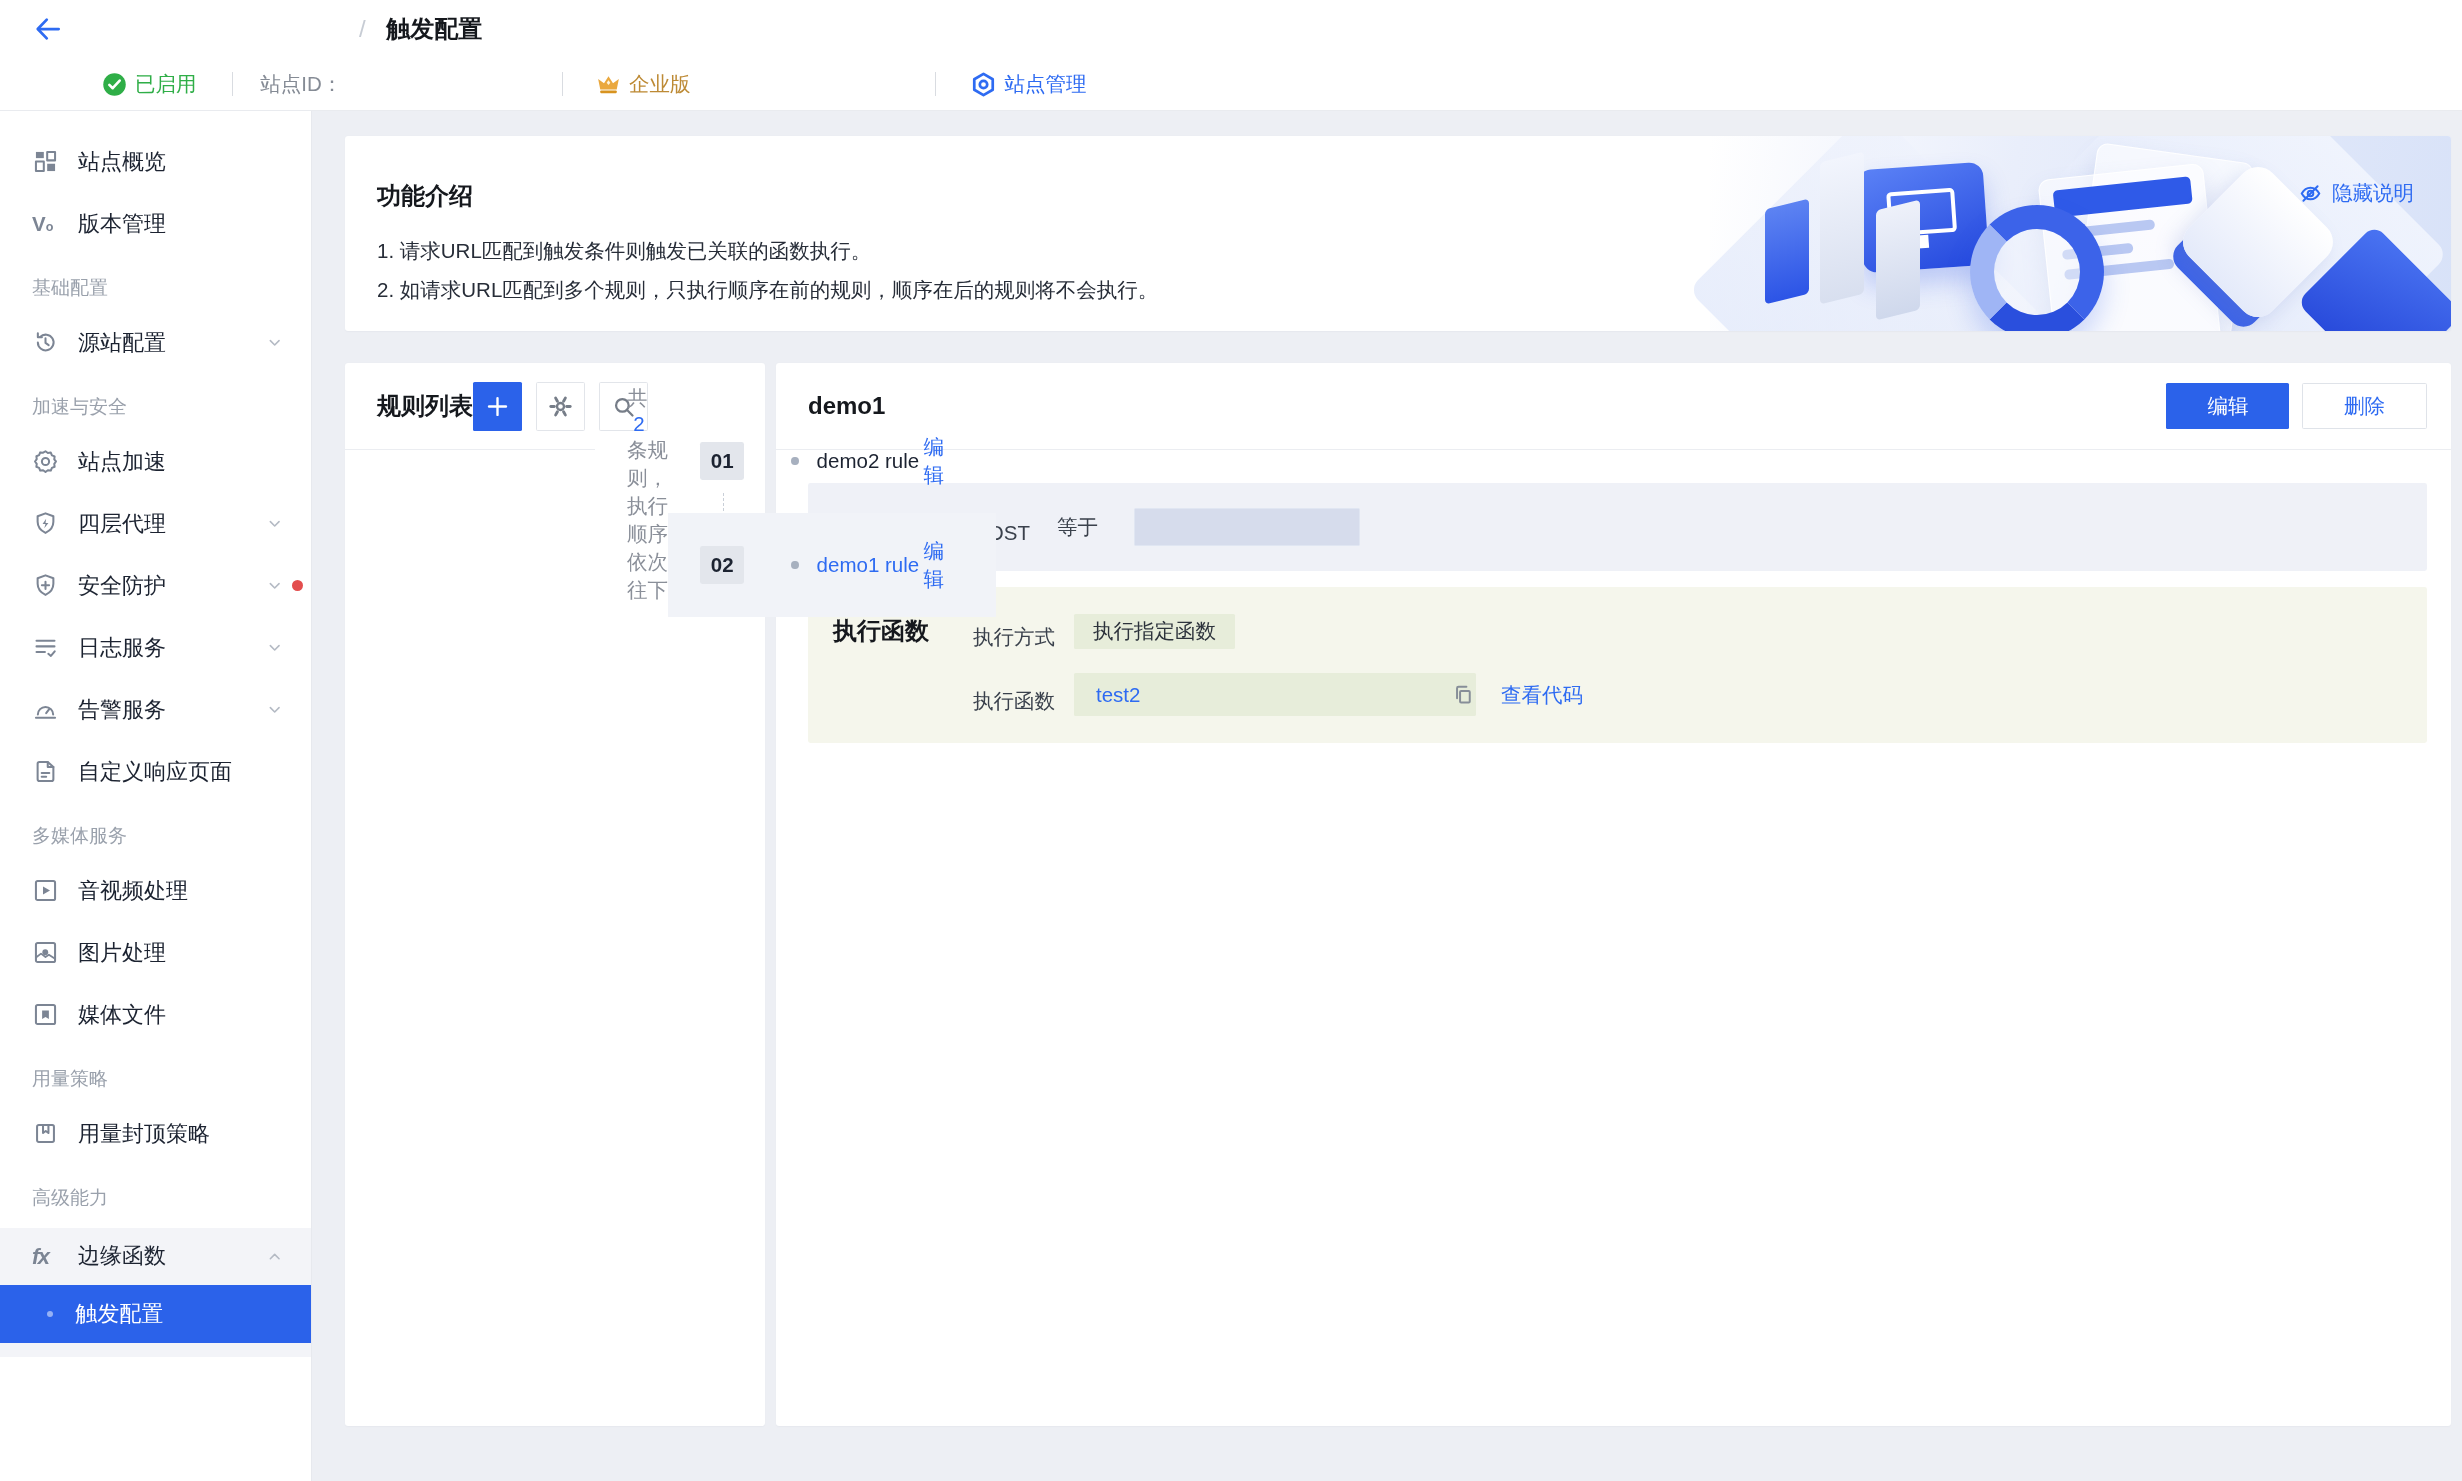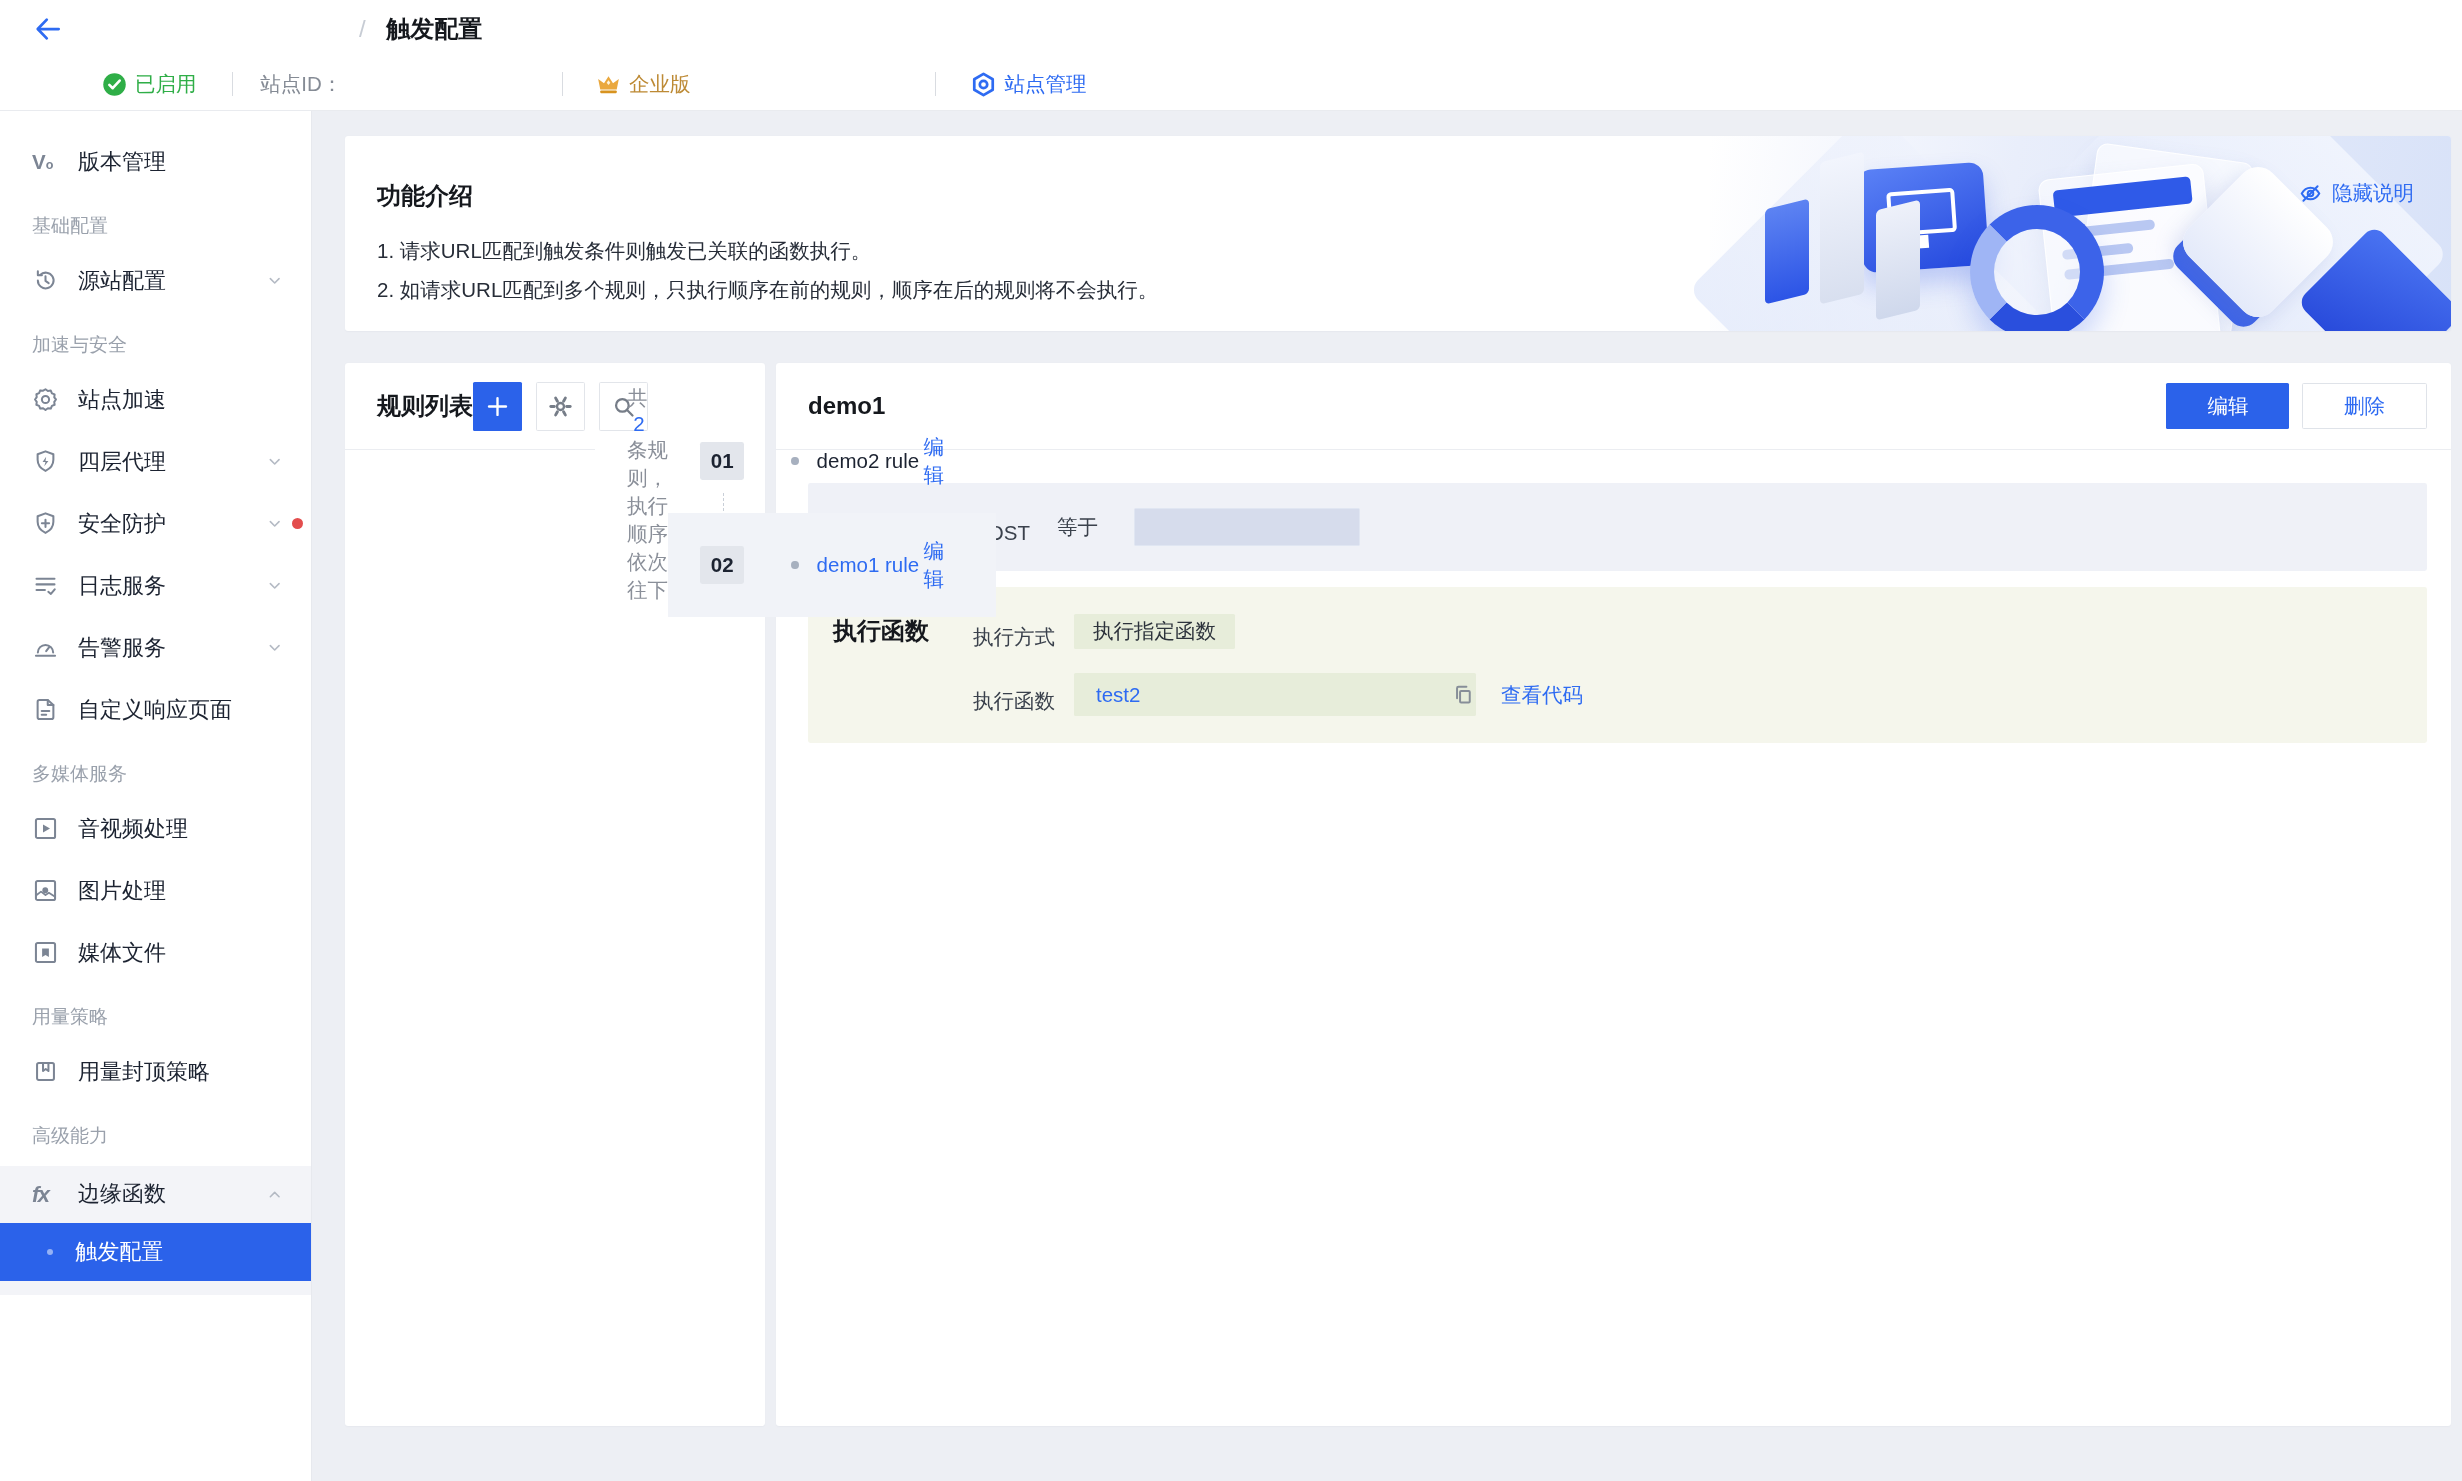--- a/index.html
+++ b/index.html
@@ -205,20 +205,31 @@
           <path d="M12 2.6l8.2 4.7v9.4L12 21.4l-8.2-4.7V7.3z" fill="none" stroke="#2e6bf2" stroke-width="2.4" stroke-linejoin="round"></path>
           <circle cx="12" cy="12" r="3.3" fill="none" stroke="#2e6bf2" stroke-width="2.4"></circle>
         </svg>
     </span>
     <span>站点管理</span>
   </div>
 </div>
 
 <div class="sidebar">
   <div id="sidebar-items">
+      <div class="side-item">
+        <span class="s-icon">
+          <svg viewBox="0 0 24 24" fill="none" stroke="#7c8594" stroke-width="1.8" stroke-linecap="round" stroke-linejoin="round">
+            <rect x="3.5" y="3.5" width="7" height="5.5" fill="#7c8594" stroke="none"></rect>
+            <rect x="13.5" y="3.5" width="7" height="7.5"></rect>
+            <rect x="3.5" y="12" width="7" height="8.5"></rect>
+            <rect x="13.5" y="14" width="7" height="6.5" fill="#7c8594" stroke="none"></rect>
+          </svg>
+        </span>
+        <span>站点概览</span>
+      </div>
       <div class="side-item">
         <span class="s-icon">
           <span class="vicon">V<i>o</i></span>
         </span>
         <span>版本管理</span>
       </div>
       <div class="side-section">基础配置</div>
       <div class="side-item">
         <span class="s-icon">
           <svg viewBox="0 0 24 24" fill="none" stroke="#7c8594" stroke-width="1.8" stroke-linecap="round" stroke-linejoin="round">

